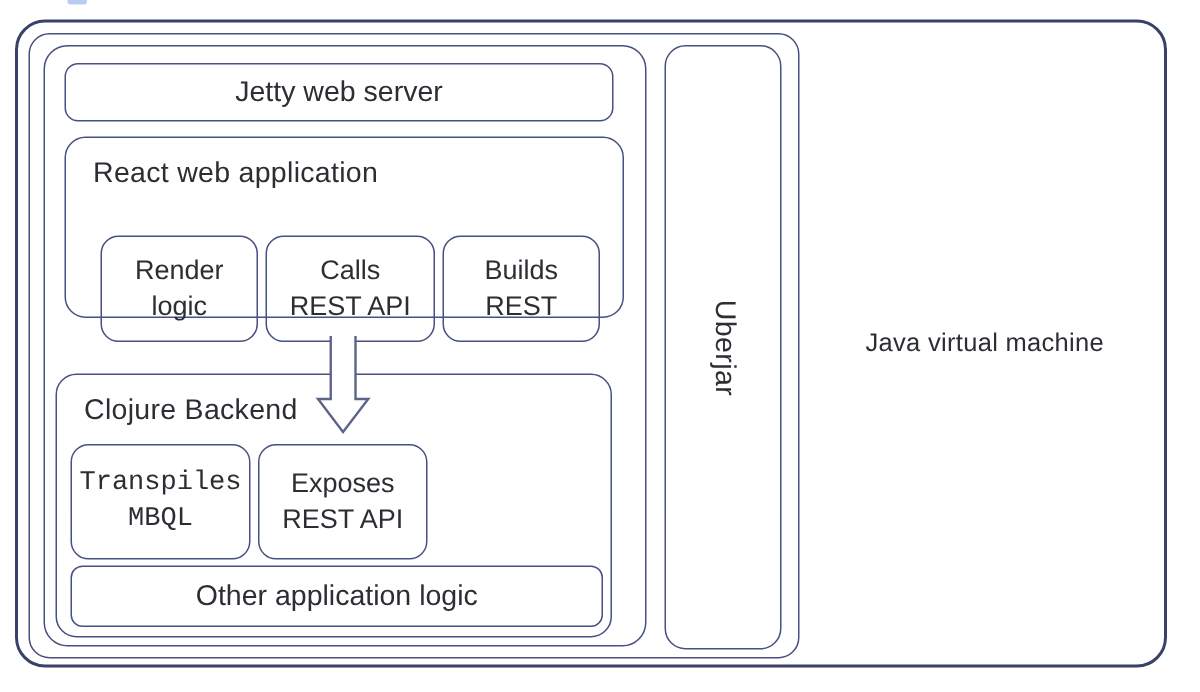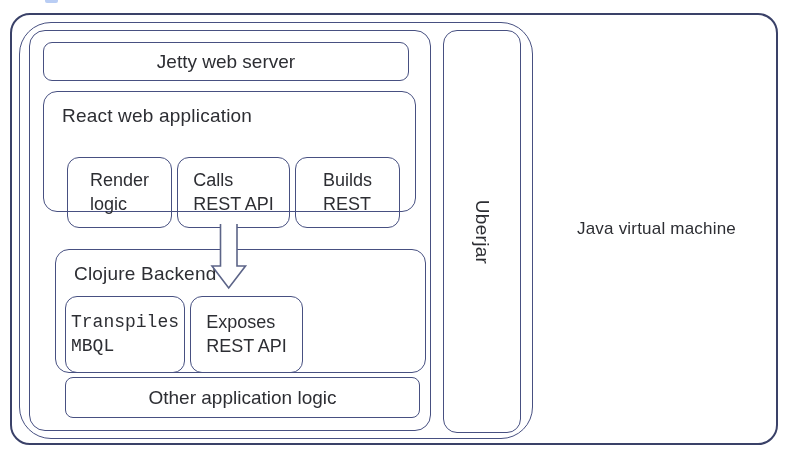--- a/index.html
+++ b/index.html
@@ -11,31 +11,31 @@
   }
   *{margin:0;padding:0;box-sizing:border-box;}
   html,body{background:#fff;}
   body{font-family:"Liberation Sans","DejaVu Sans",sans-serif;color:var(--text);}
   .canvas{position:relative;width:800px;height:461px;background:var(--bg);overflow:hidden;}
   .box{position:absolute;border:1.5px solid var(--border);background:transparent;}
   .blue-mark{position:absolute;left:45px;top:0;width:13px;height:3px;background:#b9cdf4;border-radius:0 0 2px 2px;}
   .jvm{left:10px;top:13px;width:768px;height:432px;border:2px solid var(--border-dark);border-radius:20px;}
   .jvm-label-wrap{position:absolute;left:521px;top:0;width:247px;height:100%;display:flex;align-items:center;justify-content:center;}
   .jvm-label{font-size:17px;letter-spacing:.2px;}
-  .uberjar-outer{left:7px;top:7px;width:514px;height:417px;border-radius:32px;}
+  .uberjar-outer{left:7px;top:7px;width:514px;height:417px;border-radius:14px;}
   .app-stack{left:9px;top:7px;width:402px;height:401px;border-radius:16px;}
   .jetty{left:13px;top:11px;width:366px;height:39px;border-radius:9px;display:flex;align-items:center;justify-content:center;font-size:19px;}
   .react{left:13px;top:60px;width:373px;height:121px;border-radius:14px;}
-  .clojure{left:25px;top:218px;width:371px;height:124px;border-radius:14px;}
+  .clojure{left:7px;top:218px;width:371px;height:176px;border-radius:14px;}
   .section-title{position:absolute;left:18px;top:13px;font-size:19px;letter-spacing:.2px;}
   .row{position:absolute;display:flex;gap:5px;}
   .react-row{left:23px;top:65px;height:71px;}
   .clojure-row{left:9px;top:46px;height:77px;}
   .cell{border:1.5px solid var(--border);border-radius:12px;display:flex;align-items:center;justify-content:center;
-        font-size:18px;line-height:1.33;white-space:pre-line;}
+        text-align:center;font-size:18px;line-height:1.33;white-space:pre-line;}
   .w1{width:105px;}.w2{width:113px;}.w3{width:105px;}
   .t1{width:120px;font-family:Liberation Mono, monospace;}.t2{width:113px;}.t3{width:111px;}
   .other-logic{left:9px;top:127px;width:355px;height:41px;border-radius:8px;display:flex;align-items:center;justify-content:center;font-size:19px;}
   .uberjar-strip{left:423px;top:7px;width:78px;height:403px;border-radius:14px;display:flex;align-items:center;justify-content:center;}
   .vtext{transform:rotate(90deg);white-space:nowrap;font-size:19px;letter-spacing:.3px;}
   .arrow-svg{position:absolute;left:200px;top:210px;width:60px;height:85px;z-index:5;pointer-events:none;}
 </style>
 </head>
 <body>
 

